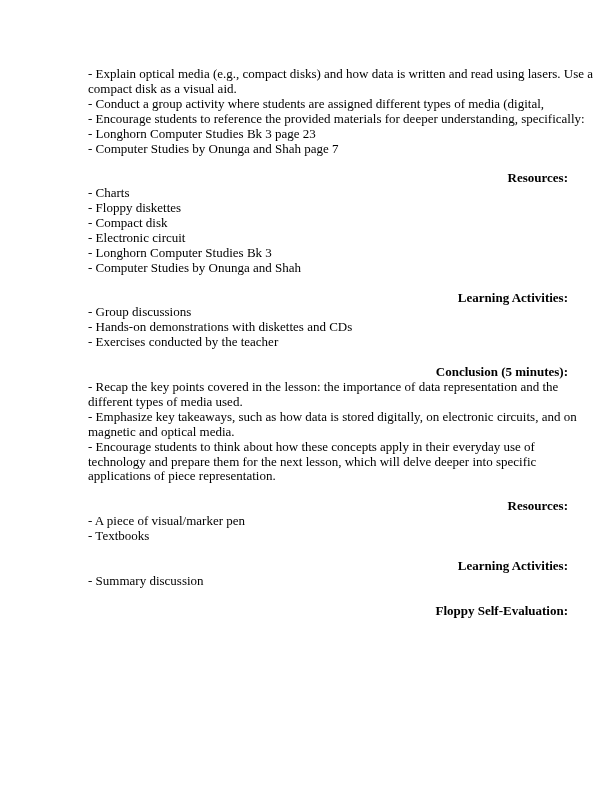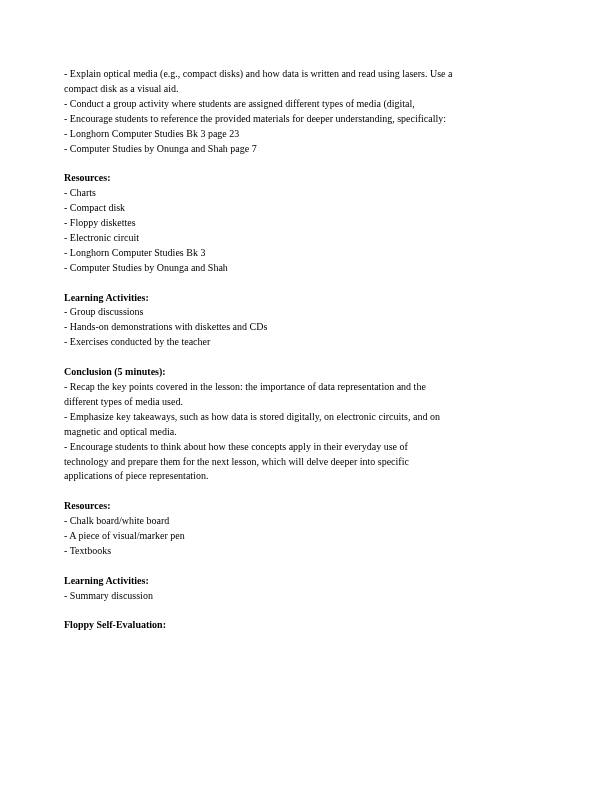--- a/index.html
+++ b/index.html
@@ -1,43 +1,43 @@
 <!DOCTYPE html>
 <html><head>
 <meta charset="utf-8">
 <style>
   html, body { margin: 0; padding: 0; background: #ffffff; }
   body { width: 612px; height: 792px; position: relative; overflow: hidden; }
   .page {
-    position: absolute; left: 64px; top: 67px; width: 480px;
-    font-family: "Liberation Serif", serif; font-size: 10px; line-height: 14.9px; color: #000;
+    position: absolute; left: 88px; top: 67px; width: 480px;
+    font-family: "Liberation Serif", serif; font-size: 13px; line-height: 14.9px; color: #000;
   }
   .line { white-space: nowrap; }
-  .bold { font-weight: bold; }
+  .bold { font-weight: bold; text-align: right; }
   .gap { height: 14.9px; }
 </style>
 </head>
 <body>
 
 <div class="page">
   <div>
     <div class="line">- Explain optical media (e.g., compact disks) and how data is written and read using lasers. Use a</div>
     <div class="line">compact disk as a visual aid.</div>
     <div class="line">- Conduct a group activity where students are assigned different types of media (digital,</div>
     <div class="line">- Encourage students to reference the provided materials for deeper understanding, specifically:</div>
     <div class="line">- Longhorn Computer Studies Bk 3 page 23</div>
     <div class="line">- Computer Studies by Onunga and Shah page 7</div>
   </div>
   <div class="gap"></div>
 
   <div>
     <div class="line bold">Resources:</div>
     <div class="line">- Charts</div>
+    <div class="line">- Floppy diskettes</div>
     <div class="line">- Compact disk</div>
-    <div class="line">- Floppy diskettes</div>
     <div class="line">- Electronic circuit</div>
     <div class="line">- Longhorn Computer Studies Bk 3</div>
     <div class="line">- Computer Studies by Onunga and Shah</div>
   </div>
   <div class="gap"></div>
 
   <div>
     <div class="line bold">Learning Activities:</div>
     <div class="line">- Group discussions</div>
     <div class="line">- Hands-on demonstrations with diskettes and CDs</div>
@@ -52,21 +52,20 @@
     <div class="line">- Emphasize key takeaways, such as how data is stored digitally, on electronic circuits, and on</div>
     <div class="line">magnetic and optical media.</div>
     <div class="line">- Encourage students to think about how these concepts apply in their everyday use of</div>
     <div class="line">technology and prepare them for the next lesson, which will delve deeper into specific</div>
     <div class="line">applications of piece representation.</div>
   </div>
   <div class="gap"></div>
 
   <div>
     <div class="line bold">Resources:</div>
-    <div class="line">- Chalk board/white board</div>
     <div class="line">- A piece of visual/marker pen</div>
     <div class="line">- Textbooks</div>
   </div>
   <div class="gap"></div>
 
   <div>
     <div class="line bold">Learning Activities:</div>
     <div class="line">- Summary discussion</div>
   </div>
   <div class="gap"></div>

